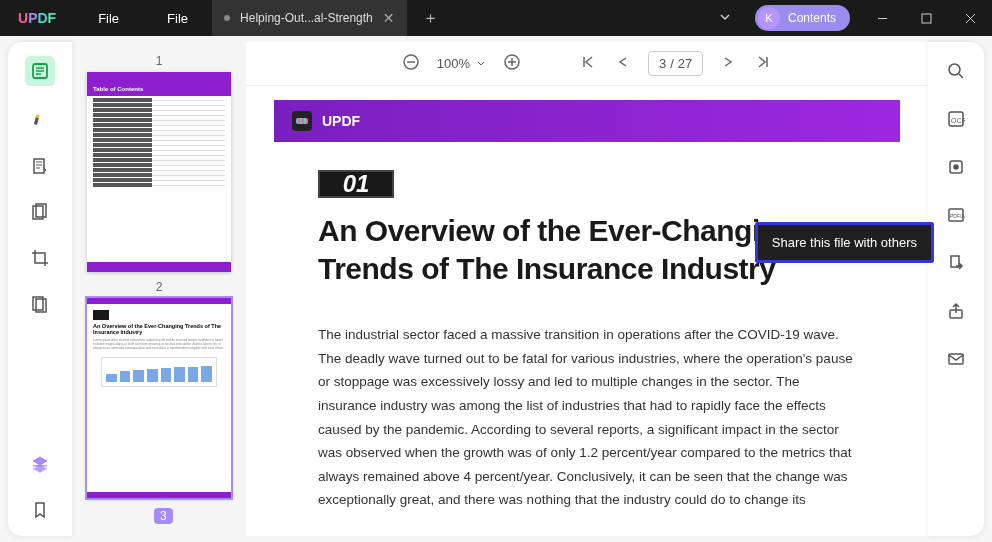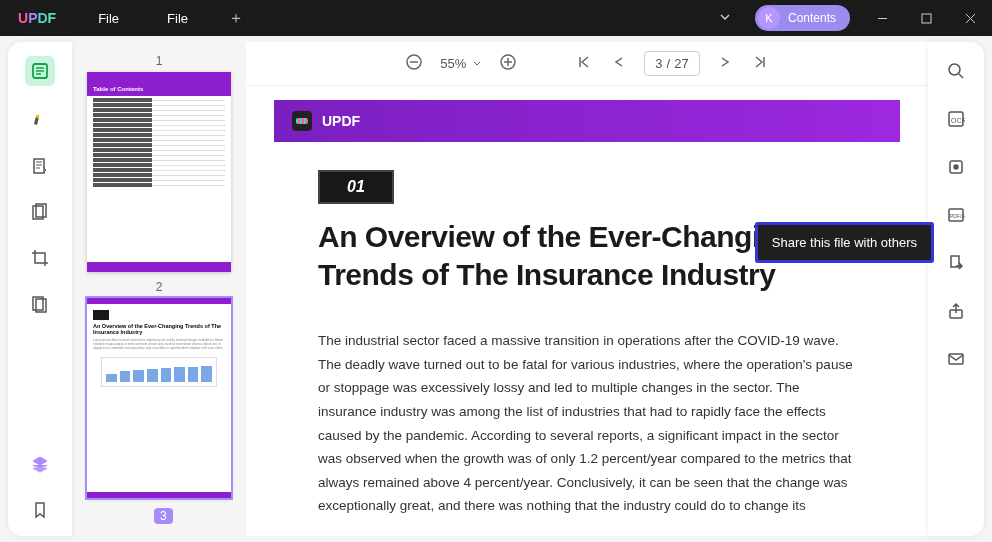--- a/index.html
+++ b/index.html
@@ -37,21 +37,21 @@
 .center{flex:1;background:#fff;margin:6px 0;display:flex;flex-direction:column}
 .toolbar{height:44px;display:flex;align-items:center;justify-content:center;gap:18px;border-bottom:1px solid #eee;font-size:13px;color:#555}
 .tb svg{width:16px;height:16px;stroke:#666;fill:none;stroke-width:1.5}
 .zoom{display:flex;align-items:center;gap:6px}
 .pagebox{border:1px solid #ccc;border-radius:4px;padding:4px 10px;display:flex;align-items:center;gap:4px;font-size:13px}
 .page{flex:1;overflow:hidden;padding:14px 28px 0}
 .phead{background:linear-gradient(90deg,#7a1fbf,#9d28e0);height:42px;display:flex;align-items:center;padding:0 18px;gap:10px;color:#fff;font-weight:700;font-size:14px}
 .plogoicon{width:20px;height:20px;background:#222;border-radius:4px;display:flex;align-items:center;justify-content:center}
 .plogoicon::after{content:"";width:12px;height:6px;background:repeating-linear-gradient(90deg,#4dd4c5 0 2px,#ff5a9e 2px 4px);border-radius:2px}
 .pbody{padding:28px 44px 0}
-.numbox{width:76px;height:34px;background:#181818;color:#fff;display:flex;align-items:center;justify-content:center;font-size:16px;font-style:italic;font-weight:700;border:2px solid #444}
+.numbox{width:76px;height:28px;background:#181818;color:#fff;display:flex;align-items:center;justify-content:center;font-size:24px;font-style:italic;font-weight:700;border:2px solid #444}
 .ptitle{font-size:30px;font-weight:800;color:#1a1a1a;margin-top:14px;line-height:1.25;letter-spacing:-.5px}
 .ptext{font-size:13.5px;color:#333;line-height:1.75;margin-top:36px}
 .rtool{width:56px;background:#fff;border-radius:0 14px 14px 0;margin:6px 8px 6px 0;box-shadow:0 0 6px rgba(0,0,0,.08);display:flex;flex-direction:column;align-items:center;padding:18px 0;gap:26px;position:relative}
 .rtool .ri{width:22px;height:22px;display:flex;align-items:center;justify-content:center}
 .rtool .ri svg{width:18px;height:18px;stroke:#555;fill:none;stroke-width:1.5}
 .callout{position:absolute;right:58px;top:222px;display:flex;align-items:flex-end}
 .callout-box{background:#1f1f1f;color:#fff;font-size:13px;padding:10px 14px;border-radius:3px;white-space:nowrap;border:3px solid #3737d8;outline:1px solid #3737d8;outline-offset:-1px}
 .t2body{padding:6px}
 .t2num{width:16px;height:10px;background:#181818}
 .t2title{font-size:5.5px;font-weight:700;margin:3px 0;line-height:1.1}
@@ -59,20 +59,25 @@
 .t2chart{display:flex;gap:3px;align-items:flex-end;height:30px;margin:6px 8px;padding:4px;border:0.5px solid #ddd}
 .t2bar{flex:1;background:#7aa8e6}
 </style>
 </head>
 <body>
 
 <div class="titlebar">
   <div class="logo"><span>U</span><span>P</span><span>D</span><span>F</span></div>
   <div class="menu">File</div>
   <div class="menu">File</div>
+  <div class="tab">
+    <span class="tab-dot"></span>
+    <span>Helping-Out...al-Strength</span>
+    <span class="tab-close">✕</span>
+  </div>
   <div class="add-tab">＋</div>
   <div class="spacer"></div>
   <div class="drop"><svg width="12" height="12" viewBox="0 0 12 12">
         <path d="M2 4l4 4 4-4" stroke="#ccc" fill="none" stroke-width="1.5"></path>
       </svg></div>
   <div class="upgrade">
     <span class="upgrade-badge">K</span>
     <span>Contents</span>
   </div>
   <div class="winbtn">
@@ -193,21 +198,21 @@
     <div class="tnum sel">3</div>
   </div>
 
   <div class="center">
     <div class="toolbar">
       <div class="tb"><svg viewBox="0 0 16 16">
             <circle cx="8" cy="8" r="7"></circle>
             <path d="M4 8h8"></path>
           </svg></div>
       <div class="zoom">
-          <span>55%</span>
+          <span>100%</span>
           <svg width="10" height="10" viewBox="0 0 10 10">
             <path d="M2 3l3 3 3-3" stroke="#666" fill="none"></path>
           </svg>
         </div>
       <div class="tb"><svg viewBox="0 0 16 16">
             <circle cx="8" cy="8" r="7"></circle>
             <path d="M4 8h8M8 4v8"></path>
           </svg></div>
       <div style="width:24px"></div>
       <div class="tb"><svg viewBox="0 0 16 16">

